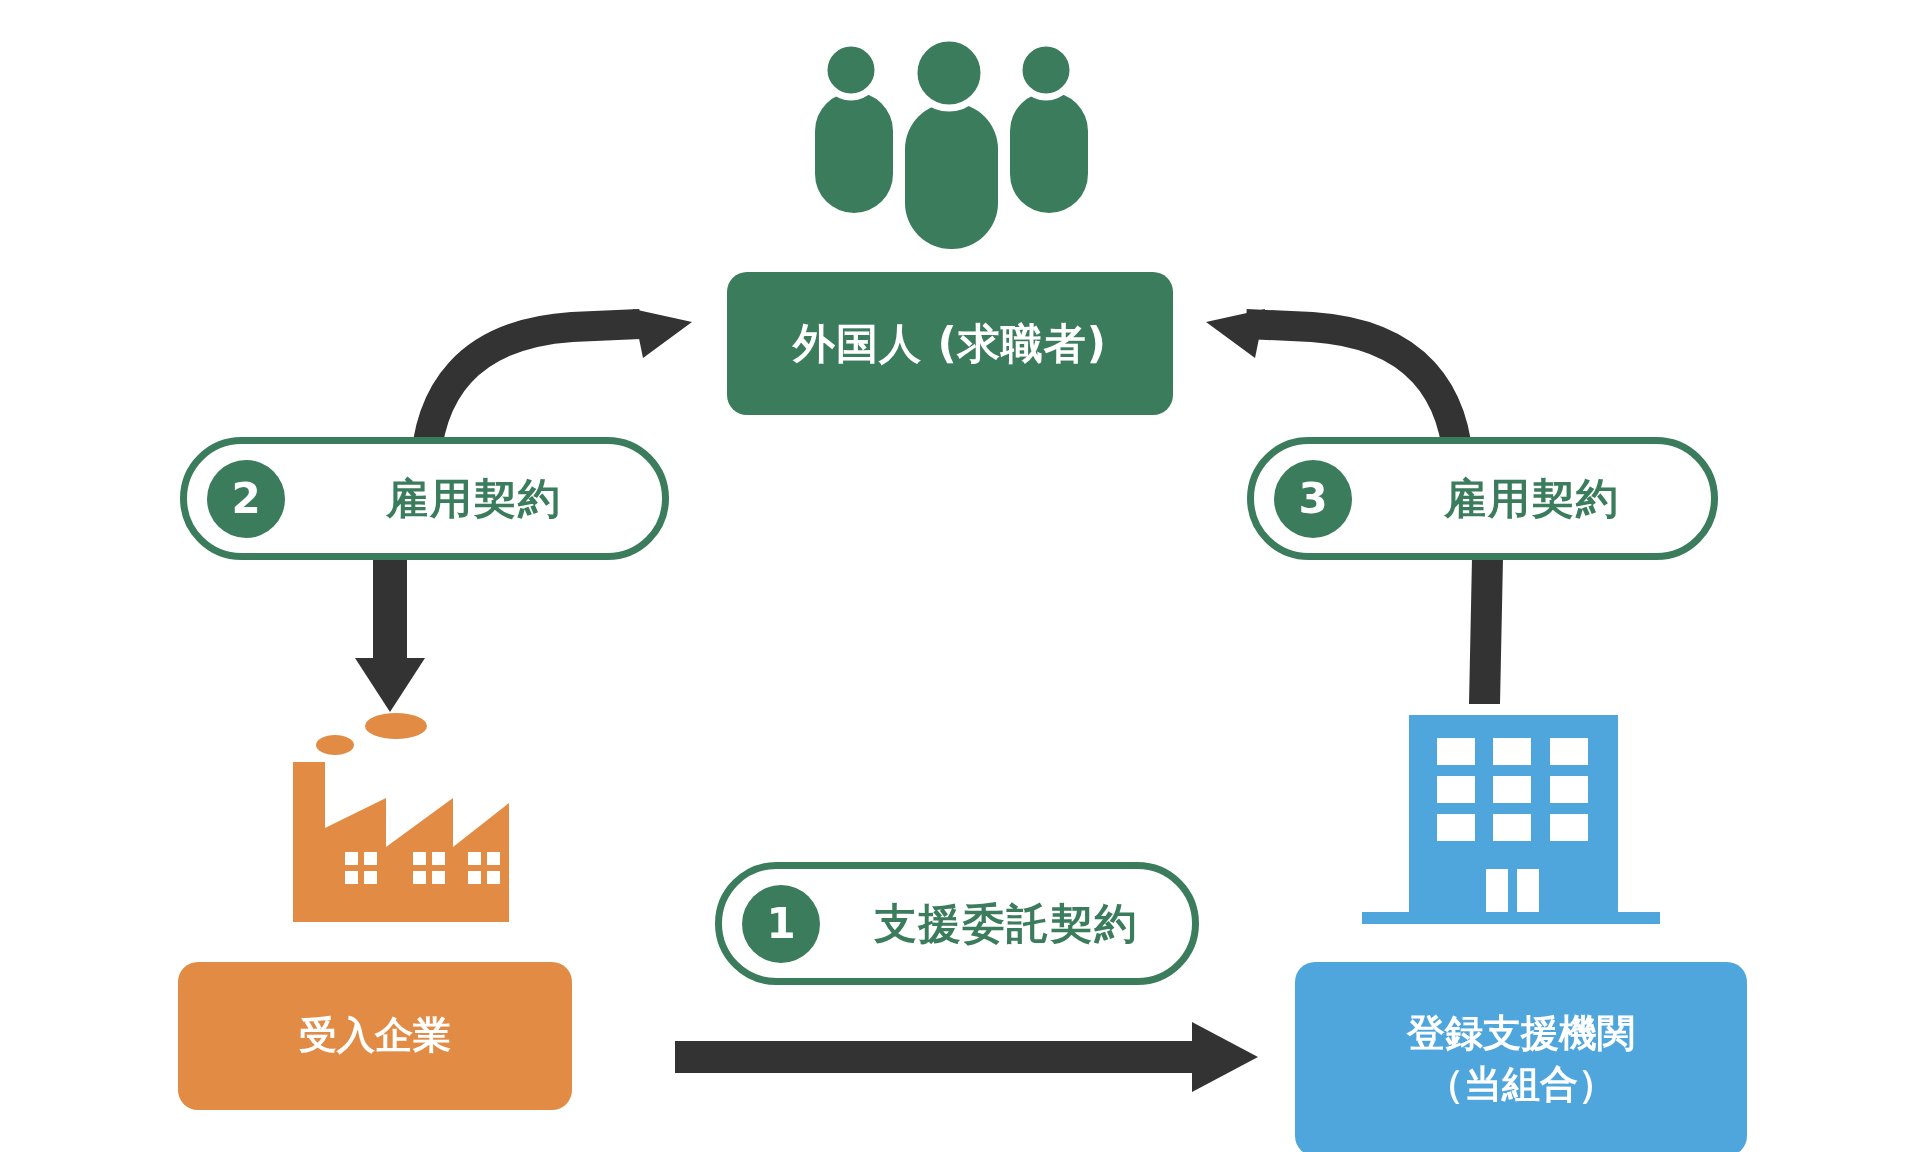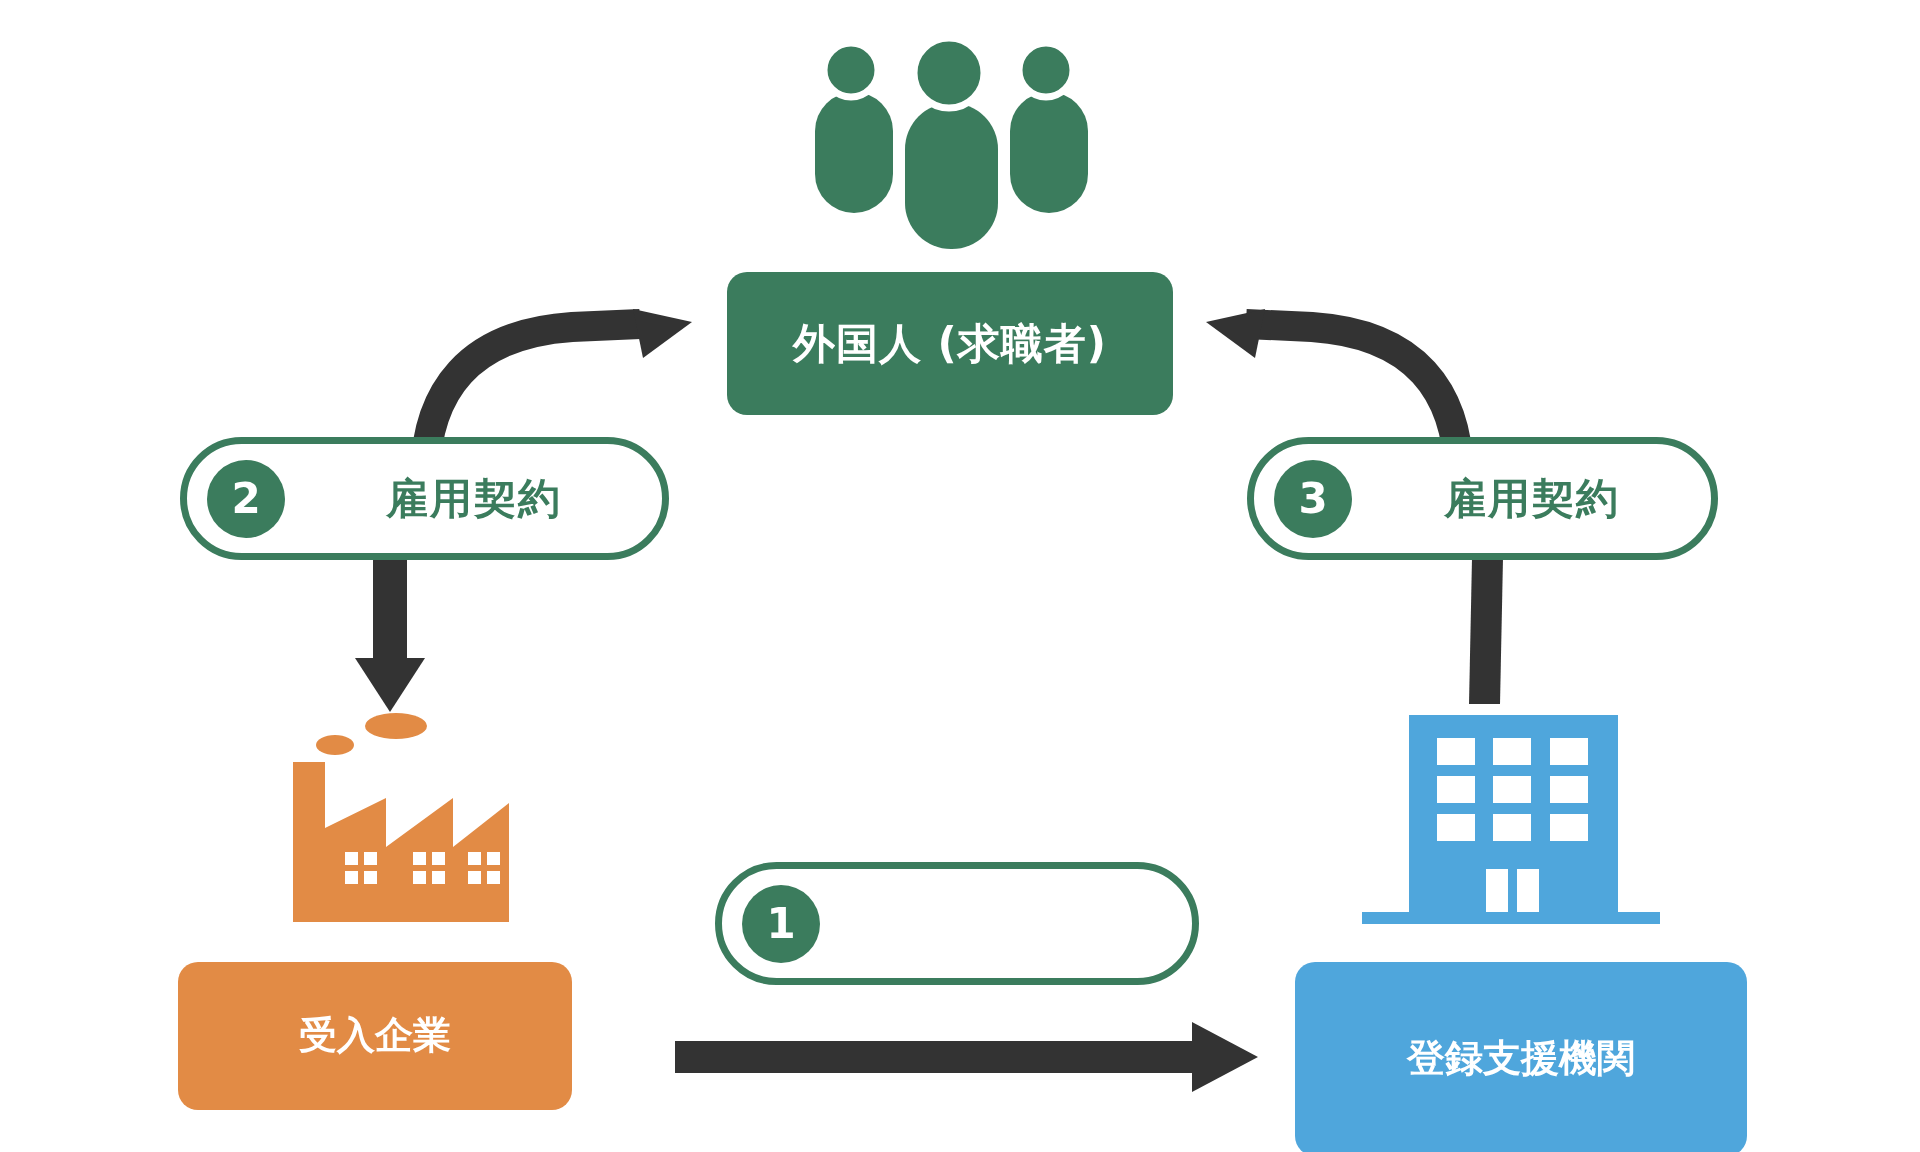--- a/index.html
+++ b/index.html
@@ -113,23 +113,25 @@
     <span class="lbl">雇用契約</span>
   </div>
 
   <div class="pill pill-3">
     <span class="num">3</span>
     <span class="lbl">雇用契約</span>
   </div>
 
   <div class="pill pill-1">
     <span class="num">1</span>
+    <span class="lbl">支援委託契約</span>
   </div>
 
   <div class="node node-company">
     <span>受入企業</span>
   </div>
 
   <div class="node node-support">
     <span>登録支援機関</span>
+    <span>（当組合）</span>
   </div>
 
 </div>
 
 </body></html>

